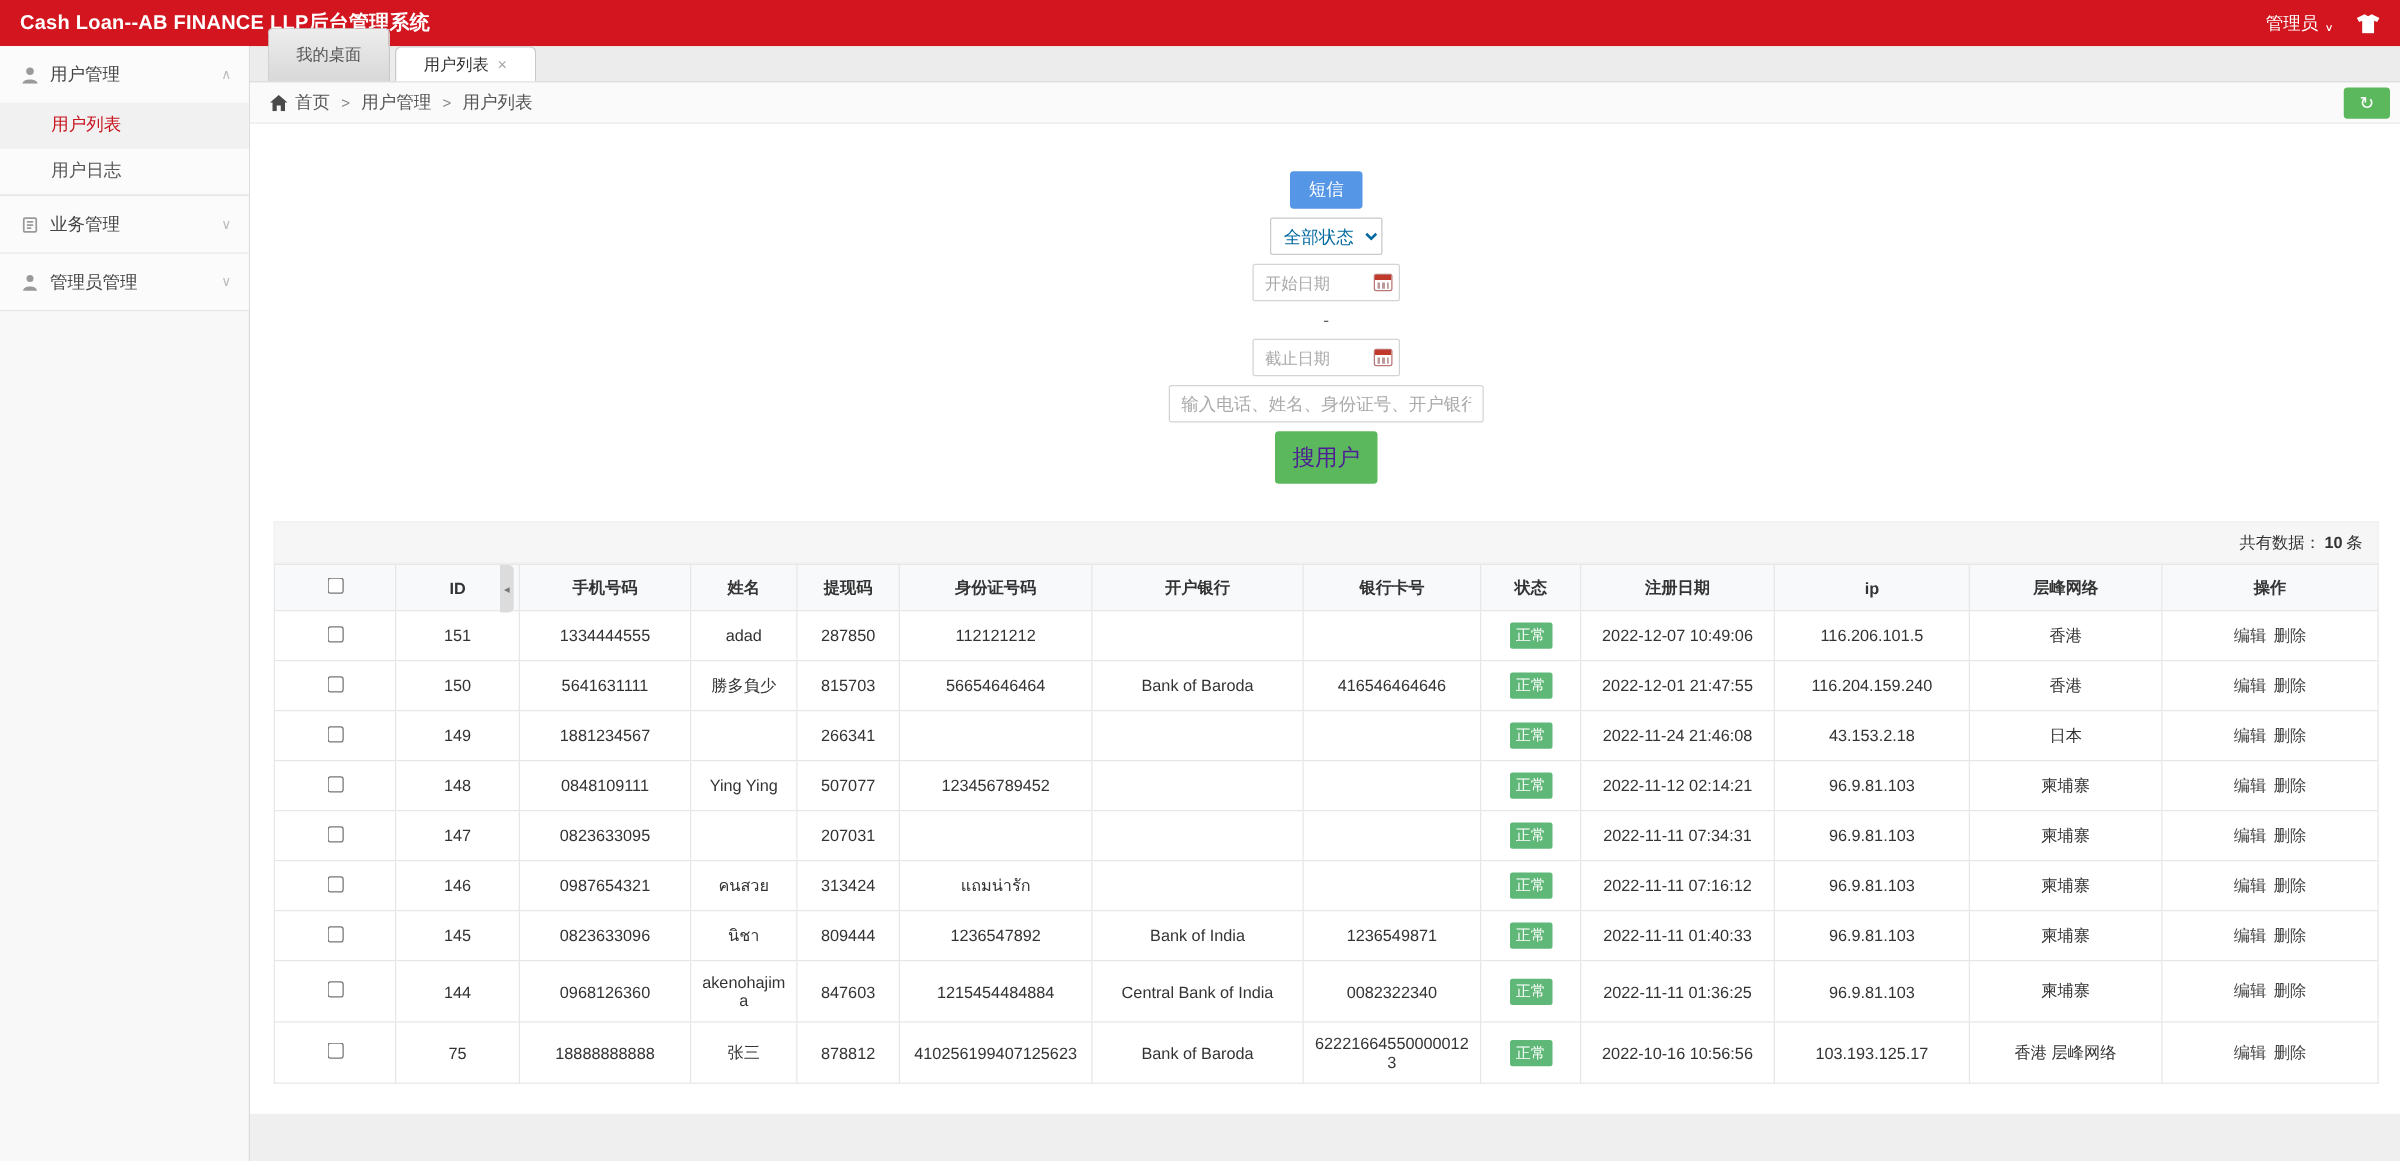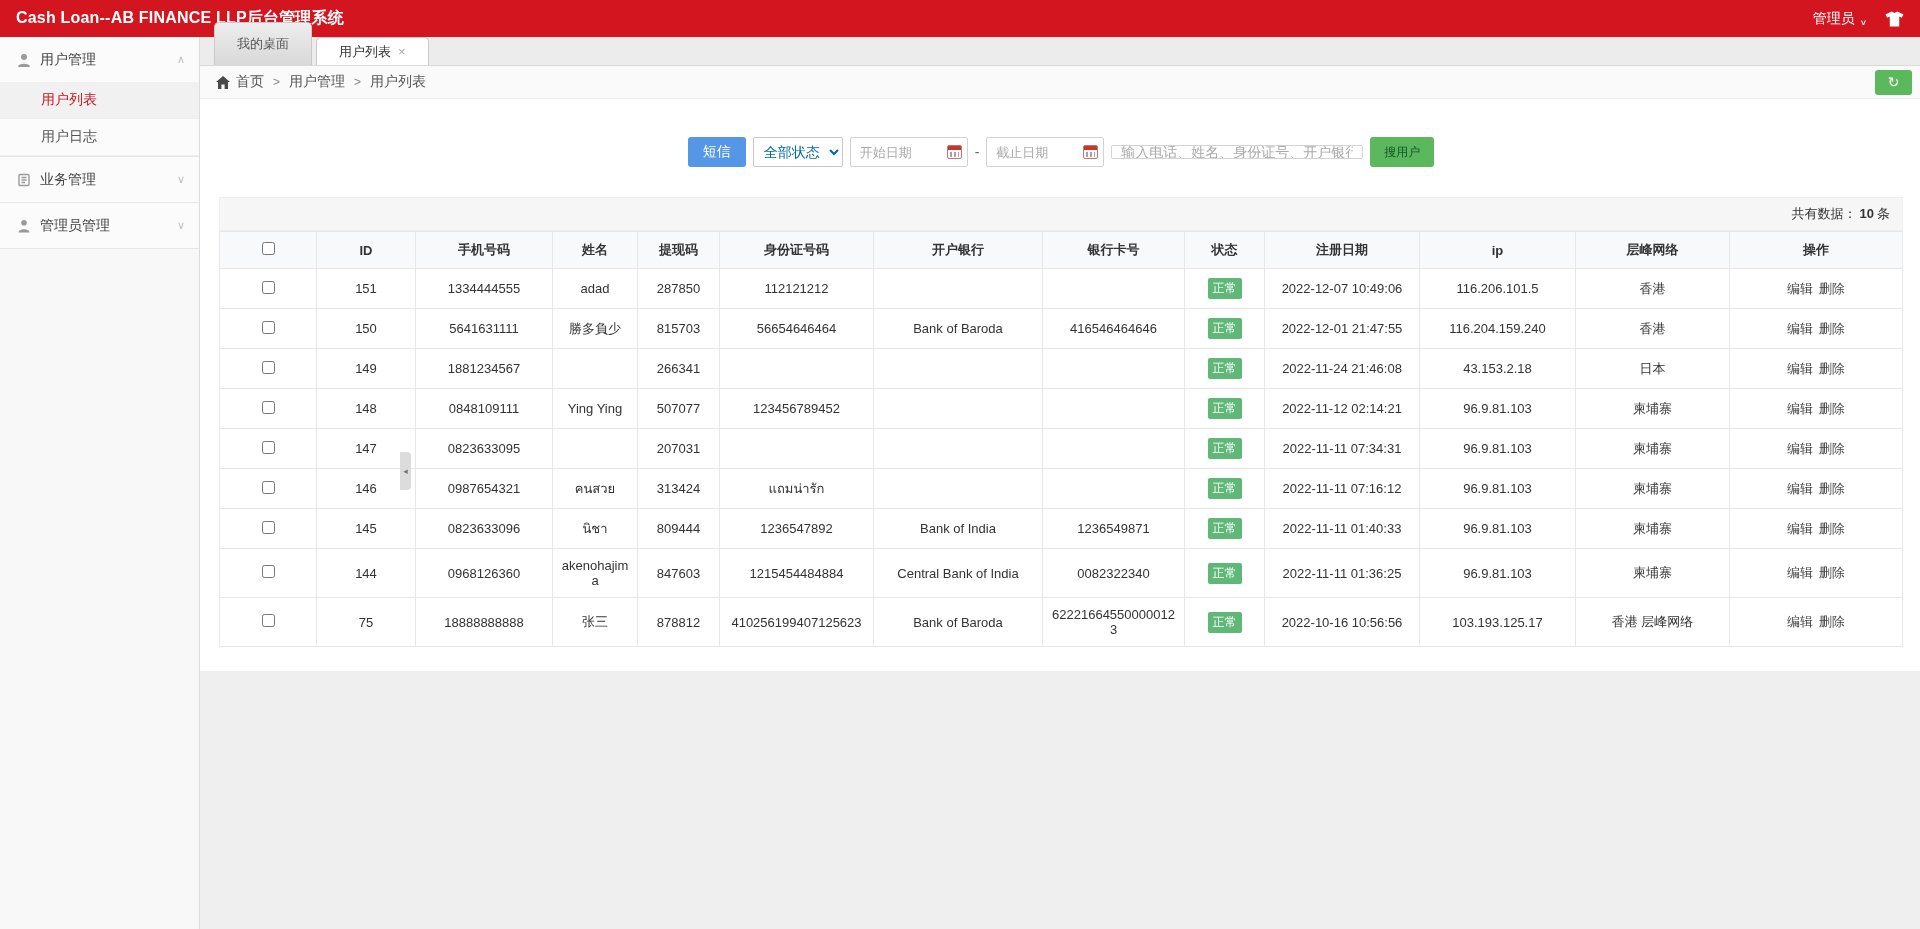--- a/index.html
+++ b/index.html
@@ -37,33 +37,33 @@
   .crumbbar { height:33px; background:#fafafa; border-bottom:1px solid #ececec; display:flex; align-items:center; padding:0 12px 0 16px; font-size:14px; color:#555; position:relative; }
   .crumb-home { display:inline-flex; margin-right:6px; }
   .crumb-item { color:#555; cursor:pointer; }
   .crumb-sep { color:#888; margin:0 9px; font-size:12px; }
   .refresh-btn { position:absolute; right:10px; top:4px; width:37px; height:25px; background:#5cb85c; border:none; border-radius:3px; color:#fff; font-size:14px; cursor:pointer; line-height:23px; }
 
   
   .content { flex:1; background:#efefef; overflow:hidden; }
   .panel { background:#fff; padding:38px 19px 24px 19px; }
 
-  .filter-row { display:flex; justify-content:center; align-items:center; gap:7px; margin-bottom:30px; }
+  .filter-row { display:flex; justify-content:center; align-items:center; gap:7px; margin-bottom:30px;flex-direction:column; }
   .btn-sms { background:#5596e6; color:#fff; border:none; border-radius:3px; height:30px; padding:0 15px; font-size:14px; cursor:pointer; }
   .status-select { height:30px; border:1px solid #c9c9c9; border-radius:2px; background:#fff; font-size:14px; color:#0369a1; padding:0 6px; font-family:inherit; }
   .date-wrap { position:relative; }
   .date-input { width:118px; height:30px; border:1px solid #d4d4d4; border-radius:2px; font-size:13px; color:#333; padding:0 26px 0 9px; font-family:inherit; }
   .date-input::placeholder, .search-input::placeholder { color:#a9a9a9; }
   .cal-icon { position:absolute; right:6px; top:8px; width:15px; height:14px; border:1px solid #b77; border-radius:2px; cursor:pointer;
               background:linear-gradient(#c0392b 0 4px, #fdfdfd 4px 100%); }
   .cal-icon:after { content:""; position:absolute; left:2px; top:6px; width:9px; height:5px;
               background:repeating-linear-gradient(90deg,#b99 0 2px,transparent 2px 4px); }
   .dash-sep { color:#666; font-size:14px; }
-  .search-input { width:252px; height:14px; border:1px solid #d4d4d4; border-radius:2px; font-size:14px; padding:0 9px; font-family:inherit; }
-  .btn-search { background:#5cb85c; color:#14532d; border:none; border-radius:3px; height:30px; padding:0 14px; font-size:12px; cursor:pointer; }
+  .search-input { width:252px; height:30px; border:1px solid #d4d4d4; border-radius:2px; font-size:14px; padding:0 9px; font-family:inherit; }
+  .btn-search { background:#5cb85c; color:#4c1d95; border:none; border-radius:3px; height:42px; padding:0 14px; font-size:18px; cursor:pointer; }
 
   .summary-band { background:#f6f6f6; border:1px solid #efefef; padding:7px 12px; font-size:13px; color:#333; text-align:right; }
   .summary-band b { margin:0 3px; }
 
   
   table.user-table { width:100%; border-collapse:collapse; table-layout:fixed; font-size:13px; color:#333; }
   .user-table th, .user-table td { border:1px solid #e7e7e7; text-align:center; padding:9px 6px; word-break:break-all; }
   .user-table thead th { background:#f7f9fb; font-weight:bold; height:37px; }
   .user-table tbody td { background:#fff; height:37px; }
   .user-table input[type=checkbox] { width:13px; height:13px; cursor:pointer; }

